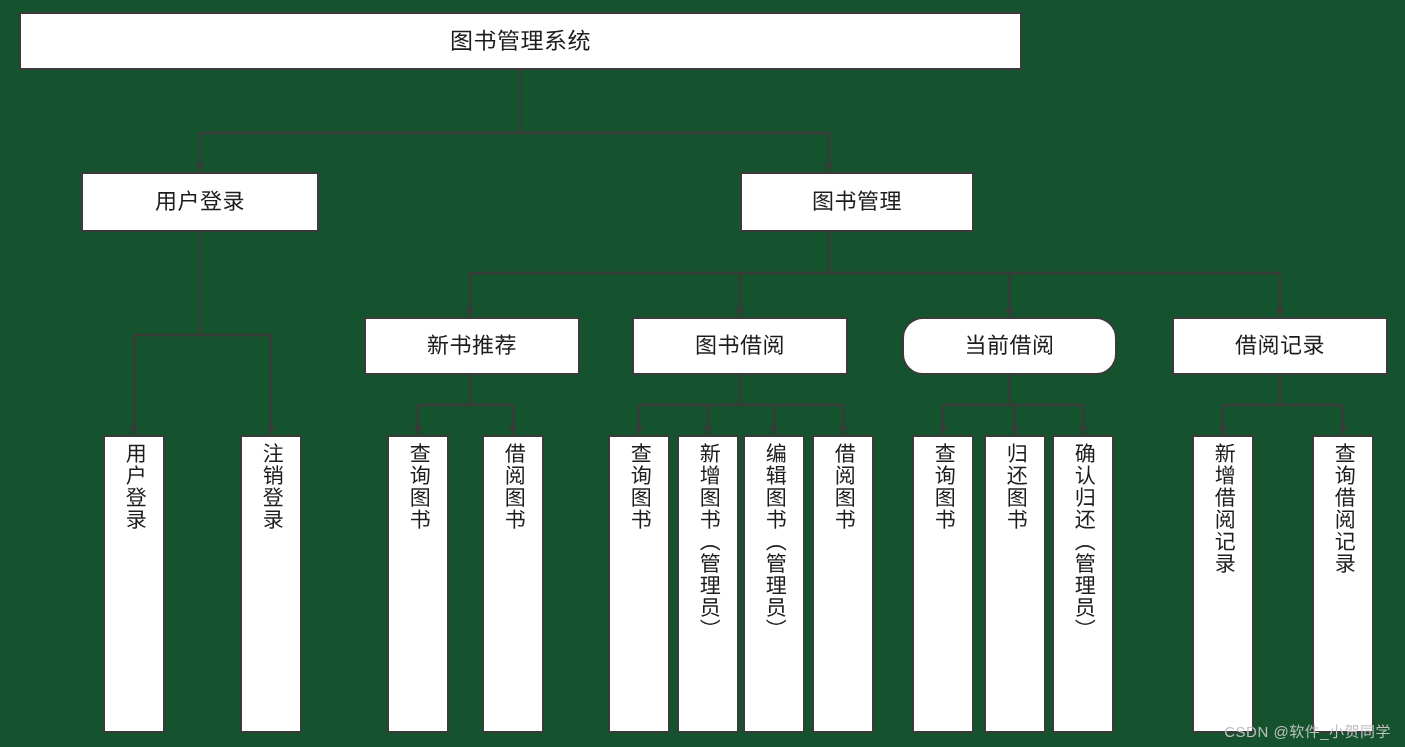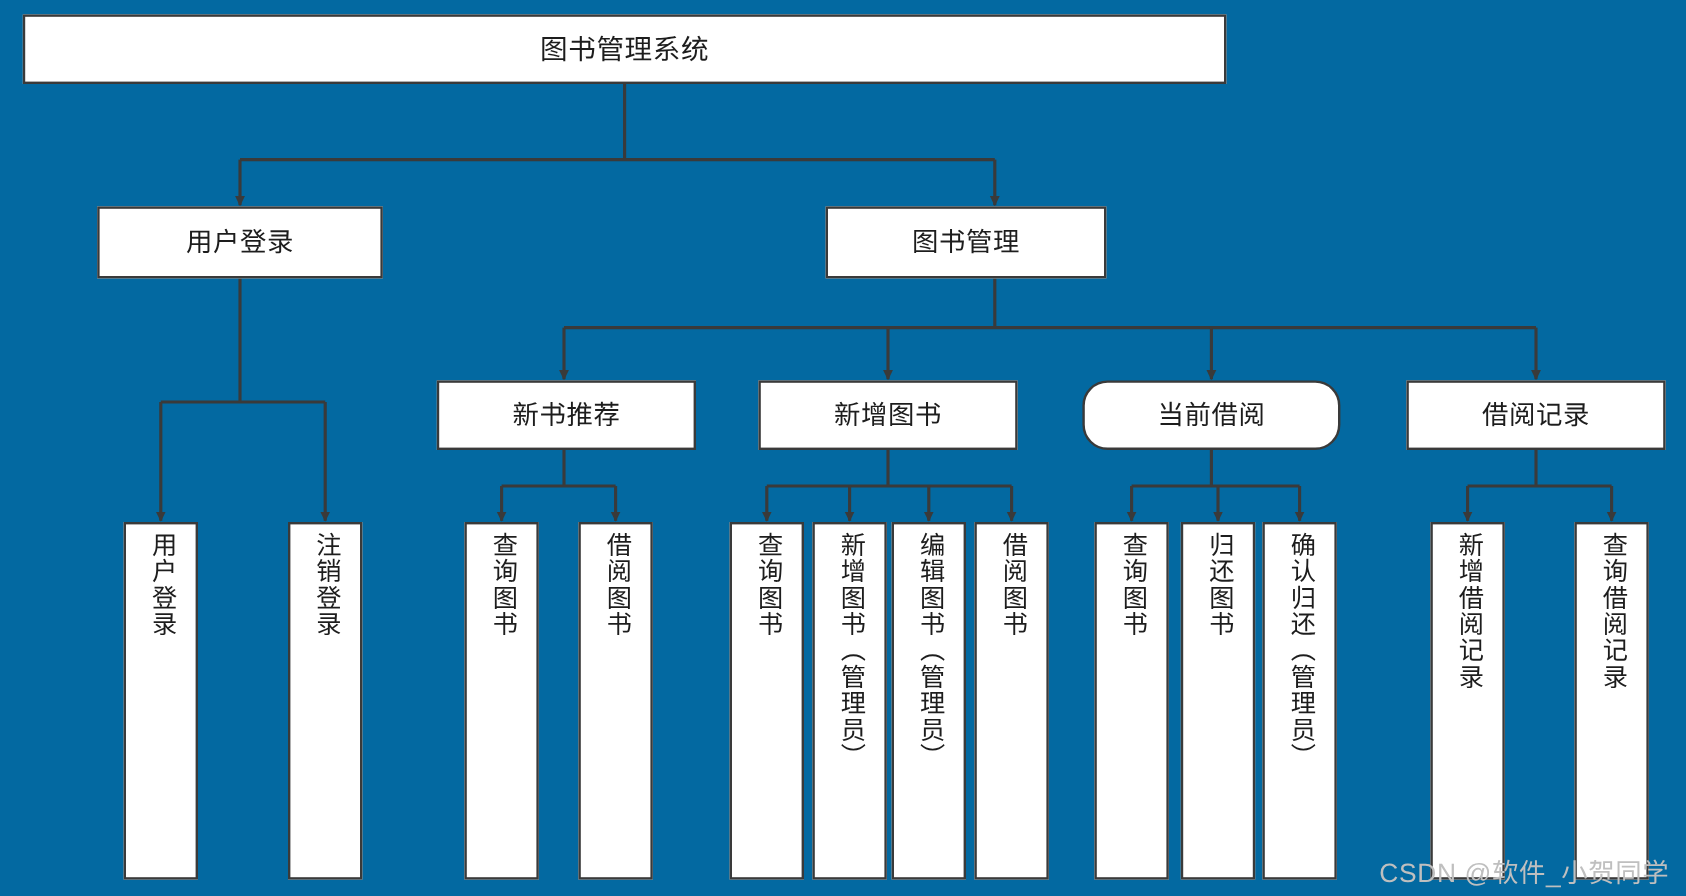--- a/index.html
+++ b/index.html
@@ -9,21 +9,21 @@
     background: #ffffff;
   }
   body {
     font-family: "Liberation Sans", "DejaVu Sans", sans-serif;
     color: #1a1a1a;
   }
   #diagram-root {
     position: relative;
     width: 1405px;
     height: 747px;
-    background: #0369a1;
+    background: #14532d;
     overflow: hidden;
   }
   #edge-layer {
     position: absolute;
     left: 0;
     top: 0;
     width: 1405px;
     height: 747px;
     pointer-events: none;
   }
@@ -58,21 +58,21 @@
     letter-spacing: 1px;
     max-height: 100%;
   }
   .node.level0 .node-label { font-size: 23px; }
   .node.level1 .node-label { font-size: 22px; }
   .node.level2 .node-label { font-size: 22px; }
   #watermark {
     position: absolute;
     right: 14px;
     bottom: 6px;
-    font-size: 22px;
+    font-size: 15px;
     color: #bfbfbf;
     white-space: nowrap;
     letter-spacing: 0.5px;
   }
 </style>
 </head>
 <body>
 
 <div id="diagram-root">
 
@@ -119,28 +119,28 @@
       </g>
   </svg>
 
   <div id="node-layer">
       <div class="node level0" style="left: 19px; top: 12px; width: 1003px; height: 58px;">
         <span class="node-label">图书管理系统</span>
       </div>
       <div class="node level1" style="left: 81px; top: 172px; width: 238px; height: 60px;">
         <span class="node-label">用户登录</span>
       </div>
-      <div class="node level1" style="left: 688px; top: 172px; width: 234px; height: 60px;">
+      <div class="node level1" style="left: 740px; top: 172px; width: 234px; height: 60px;">
         <span class="node-label">图书管理</span>
       </div>
       <div class="node level2" style="left: 364px; top: 317px; width: 216px; height: 58px;">
         <span class="node-label">新书推荐</span>
       </div>
       <div class="node level2" style="left: 632px; top: 317px; width: 216px; height: 58px;">
-        <span class="node-label">新增图书</span>
+        <span class="node-label">图书借阅</span>
       </div>
       <div class="node level2" style="left: 902px; top: 317px; width: 215px; height: 58px; border-radius: 21px;">
         <span class="node-label">当前借阅</span>
       </div>
       <div class="node level2" style="left: 1172px; top: 317px; width: 216px; height: 58px;">
         <span class="node-label">借阅记录</span>
       </div>
       <div class="node level3 leaf" style="left: 103px; top: 435px; width: 62px; height: 298px;">
         <span class="node-label">用户登录</span>
       </div>

